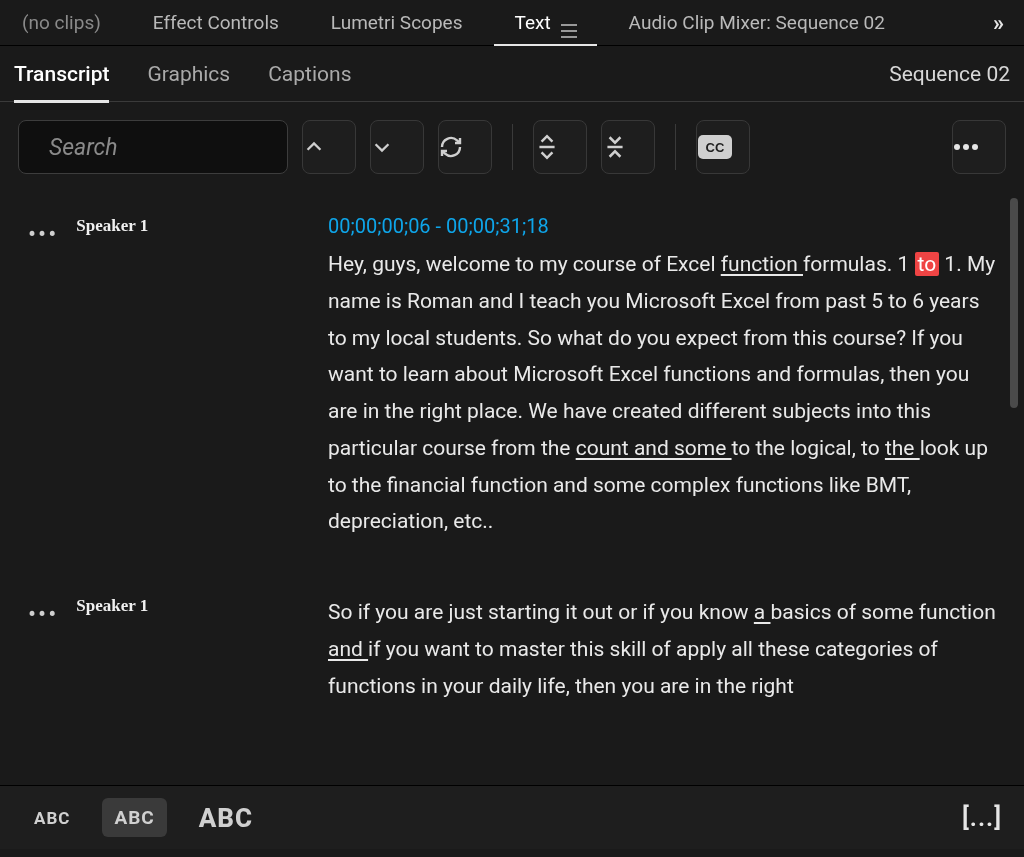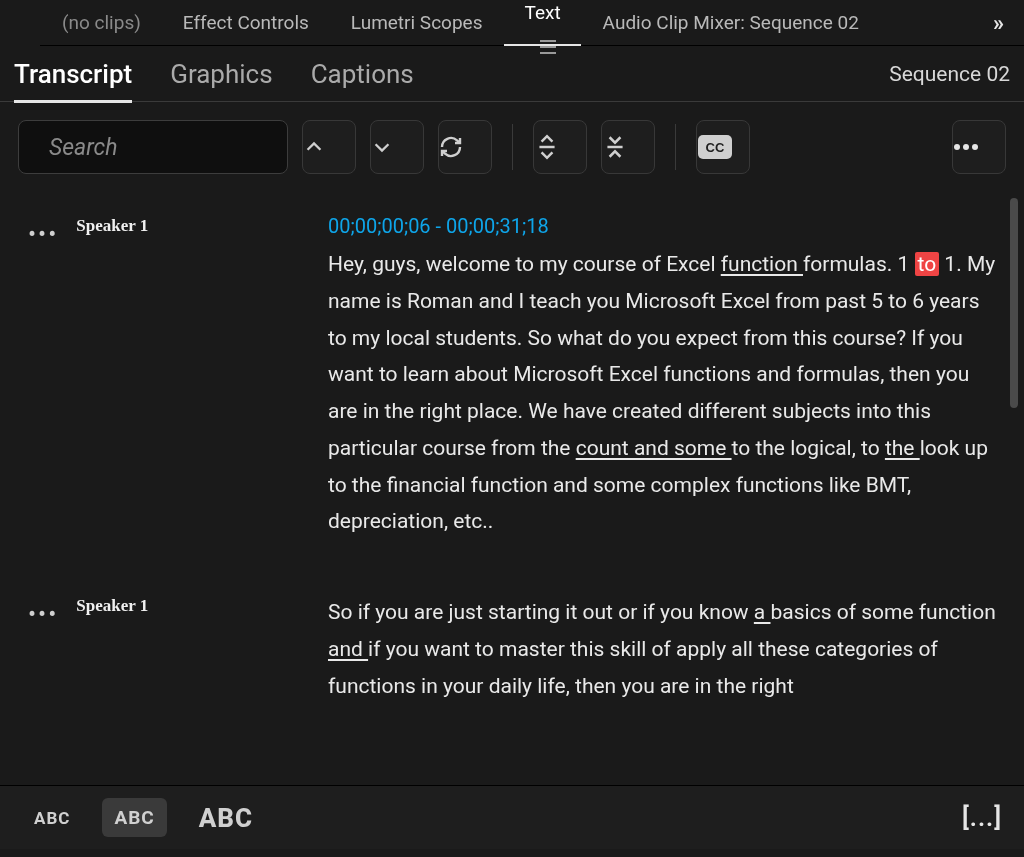--- a/index.html
+++ b/index.html
@@ -1,29 +1,29 @@
 <!DOCTYPE html>
 <html><head>
 <meta charset="utf-8">
 <style>
   * { margin: 0; padding: 0; box-sizing: border-box; }
   html, body { width: 1024px; height: 857px; overflow: hidden; background: #1a1a1a; font-family: -apple-system, BlinkMacSystemFont, "Segoe UI", Roboto, sans-serif; color: #e6e6e6; }
   
   
-  .top-tabs { height: 46px; display: flex; align-items: center; padding: 0 2px; background: #1a1a1a; border-bottom: 1px solid #000; gap: 2px; margin-left: 40px; }
+  .top-tabs { height: 46px; display: flex; align-items: center; padding: 0 2px; background: #1a1a1a; border-bottom: 1px solid #000; gap: 12px; }
   .top-tab { padding: 0 20px; height: 44px; display: flex; align-items: center; font-size: 19px; font-weight: 400; color: #b9b9b9; cursor: pointer; white-space: nowrap; position: relative; }
   .top-tab.dim { color: #8a8a8a; }
-  .top-tab.active { color: #fff; flex-direction: column; }
+  .top-tab.active { color: #fff; }
   .top-tab.active::after { content:""; position:absolute; left:0; right:0; bottom:-1px; height:2px; background:#e6e6e6; }
   .top-tab .menu-icon { margin-left: 10px; opacity: .7; }
   .top-tabs .overflow { margin-left: auto; padding: 0 18px; font-size: 22px; font-weight: 700; color:#e6e6e6; cursor:pointer; }
   
   
   .sub-tabs { height: 56px; display: flex; align-items: center; padding: 0 14px; border-bottom: 1px solid #3a3a3a; }
-  .sub-tab { padding: 0 20px 0 0; margin-right: 18px; height: 56px; display: flex; align-items: center; font-size: 26px; font-weight: 400; color: #aaa; cursor: pointer; position: relative; }
+  .sub-tab { padding: 0 20px 0 0; margin-right: 18px; height: 56px; display: flex; align-items: center; font-size: 21px; font-weight: 400; color: #aaa; cursor: pointer; position: relative; }
   .sub-tab.active { color: #fff; font-weight: 500; }
   .sub-tab.active::after { content:""; position:absolute; left:0; right:20px; bottom:-1px; height:3px; background:#e6e6e6; }
   .sequence-label { margin-left: auto; font-size: 21px; color: #d8d8d8; }
   
   
   .toolbar { height: 90px; display: flex; align-items: center; padding: 0 18px; gap: 14px; }
   .search-box { display:flex; align-items:center; width: 270px; height:54px; padding: 0 16px; background:#0f0f0f; border:1px solid #3d3d3d; border-radius:8px; gap:14px; }
   .search-box input { flex:1; background:transparent; border:none; outline:none; color:#e6e6e6; font-size:23px; font-style:italic; font-family: inherit; }
   .search-box input::placeholder { color:#8a8a8a; font-style: italic; }
   .tool-btn { width:54px; height:54px; display:flex; align-items:center; background:#1e1e1e; border:1px solid #383838; border-radius:8px; cursor:pointer; color:#c7c7c7; }

